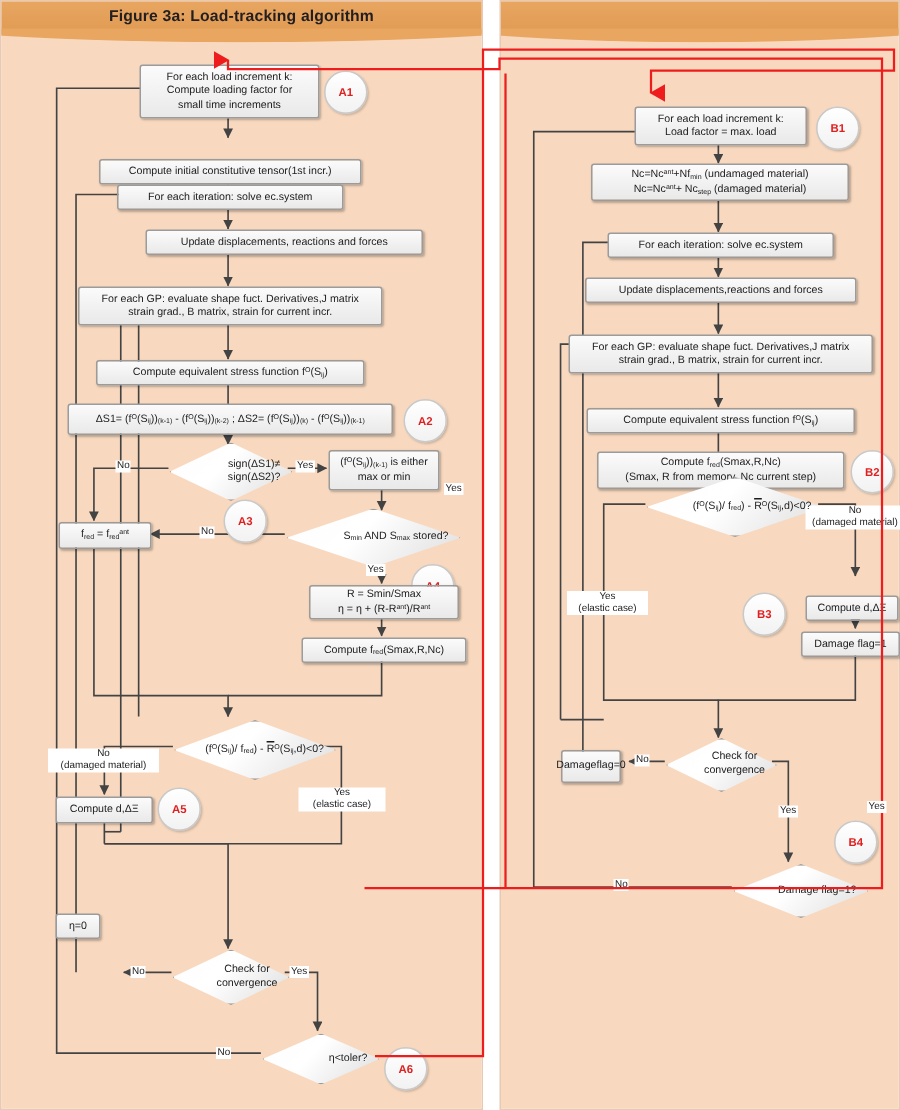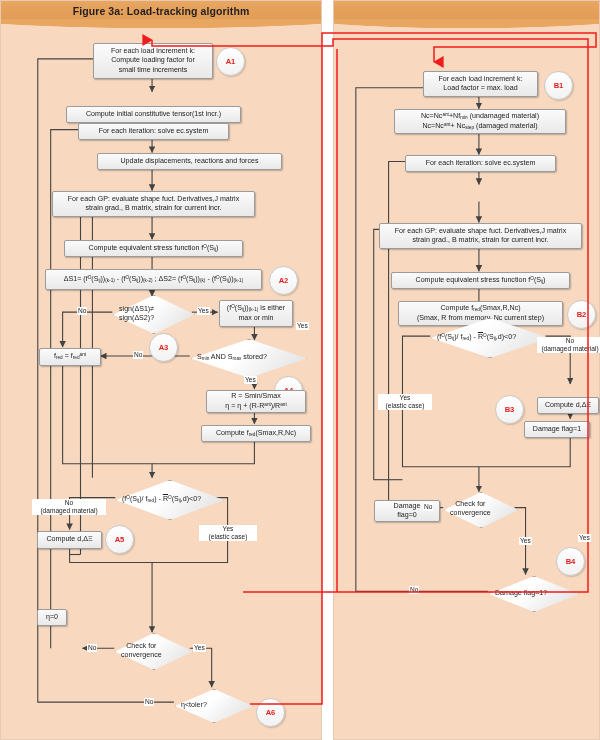--- a/index.html
+++ b/index.html
@@ -23,21 +23,21 @@
 
   .layer{position:absolute;left:0;top:0;width:100%;height:100%;}
 
   .box{position:absolute;box-sizing:border-box;
        background:linear-gradient(#fbfbfb,#e9e9e9);
        border:1px solid #9b9b9b;border-radius:2px;
        box-shadow:1px 1px 1.5px rgba(0,0,0,.25);
        display:flex;align-items:center;justify-content:center;
        font-size:7.1px;color:#1b1b1b;line-height:1.28;padding:1px 3px;}
 
-  .dia{position:absolute;display:flex;align-items:center;justify-content:flex-start;}
+  .dia{position:absolute;display:flex;align-items:center;justify-content:flex-end;}
   .dia > .dia-shape{position:absolute;left:0;top:0;width:100%;height:100%;
        background:linear-gradient(135deg,#fdfdfd 0%,#ffffff 42%,#dedede 100%);
        border:1px solid #9b9b9b;
        -webkit-clip-path:polygon(50% 0,100% 50%,50% 100%,0 50%);
        clip-path:polygon(50% 0,100% 50%,50% 100%,0 50%);}
   .dia > .dia-txt{position:relative;font-size:7.1px;color:#1b1b1b;
        text-align:center;line-height:1.25;z-index:2;padding:0 6px;}
 
   .circ{position:absolute;border-radius:50%;
        background:linear-gradient(#ffffff,#f2f2f2);
@@ -286,20 +286,23 @@
 
     <div class="box" style="left:60px;top:108px;width:172px;height:25px;flex-direction:column;">
       <span>Nc=Nc<sup>ant</sup>+Nf<sub>min</sub> (undamaged material)</span>
       <span>Nc=Nc<sup>ant</sup>+ Nc<sub>step</sub> (damaged material)</span>
     </div>
 
     <div class="box" style="left:71px;top:154px;width:151px;height:17px;">
       <span>For each iteration: solve ec.system</span>
     </div>
 
+    <div class="box" style="left:56px;top:184px;width:181px;height:17px;">
+      <span>Update displacements,reactions and forces</span>
+    </div>
 
     <div class="box" style="left:45px;top:222px;width:203px;height:26px;flex-direction:column;">
       <span>For each GP: evaluate shape fuct. Derivatives,J matrix</span>
       <span>strain grad., B matrix,  strain for current incr.</span>
     </div>
 
     <div class="box" style="left:57px;top:271px;width:179px;height:17px;">
       <span>Compute equivalent stress function f<sup>O</sup>(S<sub>ij</sub>)</span>
     </div>
 
@@ -316,33 +319,33 @@
       <div class="dia-txt">(f<sup>O</sup>(S<sub>ij</sub>)/ f<sub>red</sub>) - <span class="ovl">R</span><sup>O</sup>(S<sub>ij</sub>,d)&lt;0?</div>
     </div>
     <div class="circ" style="left:161px;top:394px;width:27px;height:27px;">
         <span>B3</span>
       </div>
 
     <div class="box" style="left:203px;top:396px;width:62px;height:17px;">
       <span>Compute d,ΔΞ</span>
     </div>
 
-    <div class="box" style="left:190px;top:420px;width:66px;height:17px;">
+    <div class="box" style="left:200px;top:420px;width:66px;height:17px;">
       <span>Damage flag=1</span>
     </div>
 
     <div class="dia" style="left:110px;top:491px;width:72px;height:34px;">
       <div class="dia-shape"></div>
       <div class="dia-txt">
         <span>Check for</span><br>
         <span>convergence</span>
       </div>
     </div>
 
-    <div class="box" style="left:40px;top:499px;width:66px;height:22px;flex-direction:column;">
+    <div class="box" style="left:40px;top:499px;width:40px;height:22px;flex-direction:row;">
       <span>Damage</span>
       <span>flag=0</span>
     </div>
 
     <div class="dia" style="left:155px;top:575px;width:88px;height:34px;">
       <div class="dia-shape"></div>
       <div class="dia-txt"><span>Damage flag=1?</span></div>
     </div>
     <div class="circ" style="left:222px;top:546px;width:27px;height:27px;">
         <span>B4</span>

